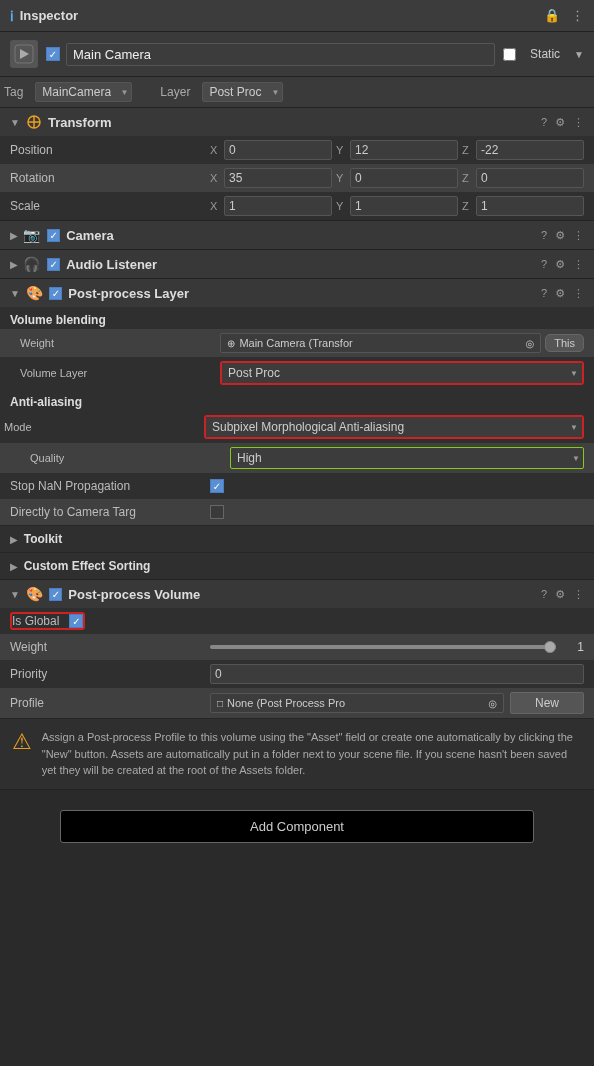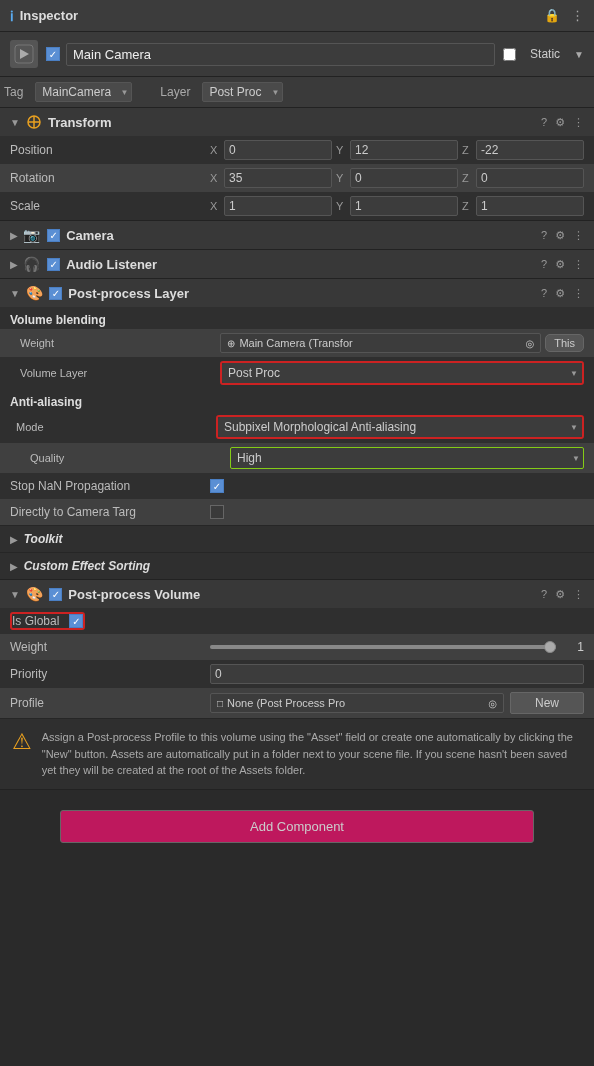--- a/index.html
+++ b/index.html
@@ -284,21 +284,20 @@
       gap: 6px;
       padding: 6px 10px;
       background: #2f2f2f;
       cursor: pointer;
       border-top: 1px solid #262626;
     }
     .collapsible-label {
       font-weight: bold;
       font-size: 12px;
       color: #ddd;
-      font-style: italic;
     }
 
     
     .ppv-header {
       background: #383838;
     }
 
     
     .slider-row {
       display: flex;
@@ -382,21 +381,21 @@
       line-height: 1.5;
     }
 
     
     .add-component-area {
       padding: 20px 60px;
       background: #2a2a2a;
     }
     .add-component-btn {
       width: 100%;
-      background: #be185d;
+      background: #000000;
       border: 1px solid #666;
       color: #ccc;
       padding: 8px;
       font-size: 13px;
       border-radius: 3px;
       cursor: pointer;
       text-align: center;
     }
 
     .camera-icon {
@@ -593,21 +592,21 @@
       <div class="select-wrap highlight-red" style="flex:1;">
         <select class="dropdown-field" style="border:none;">
           <option>Post Proc</option>
         </select>
       </div>
     </div>
   </div>
 
   <div class="subsection-label">Anti-aliasing</div>
 
-  <div class="field-row" style="padding: 4px 10px 4px 16px;">
+  <div class="field-row" style="padding: 4px 10px 4px 4px;">
     <div class="field-label sub-label">Mode</div>
     <div class="field-value">
       <div class="select-wrap highlight-red" style="flex:1;">
         <select class="dropdown-field" style="border:none;">
           <option>Subpixel Morphological Anti-aliasing</option>
         </select>
       </div>
     </div>
   </div>
 

